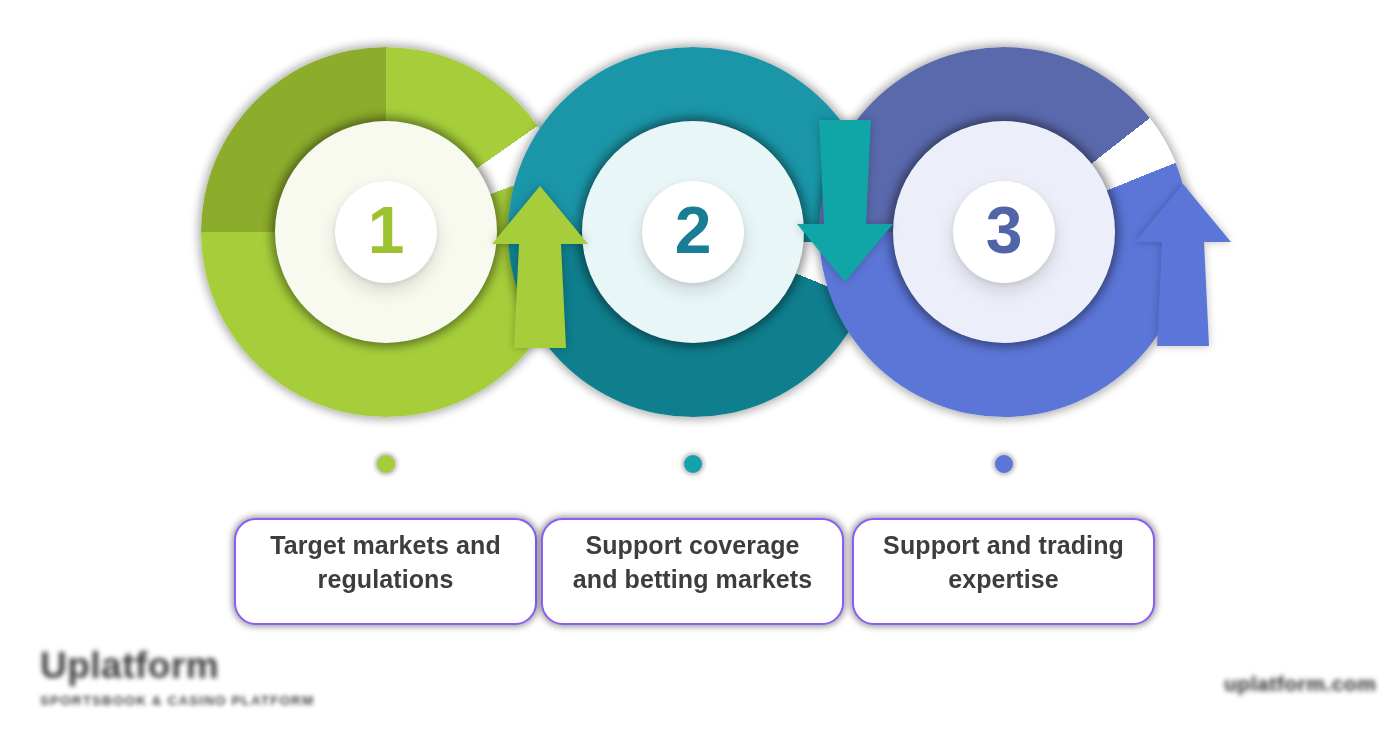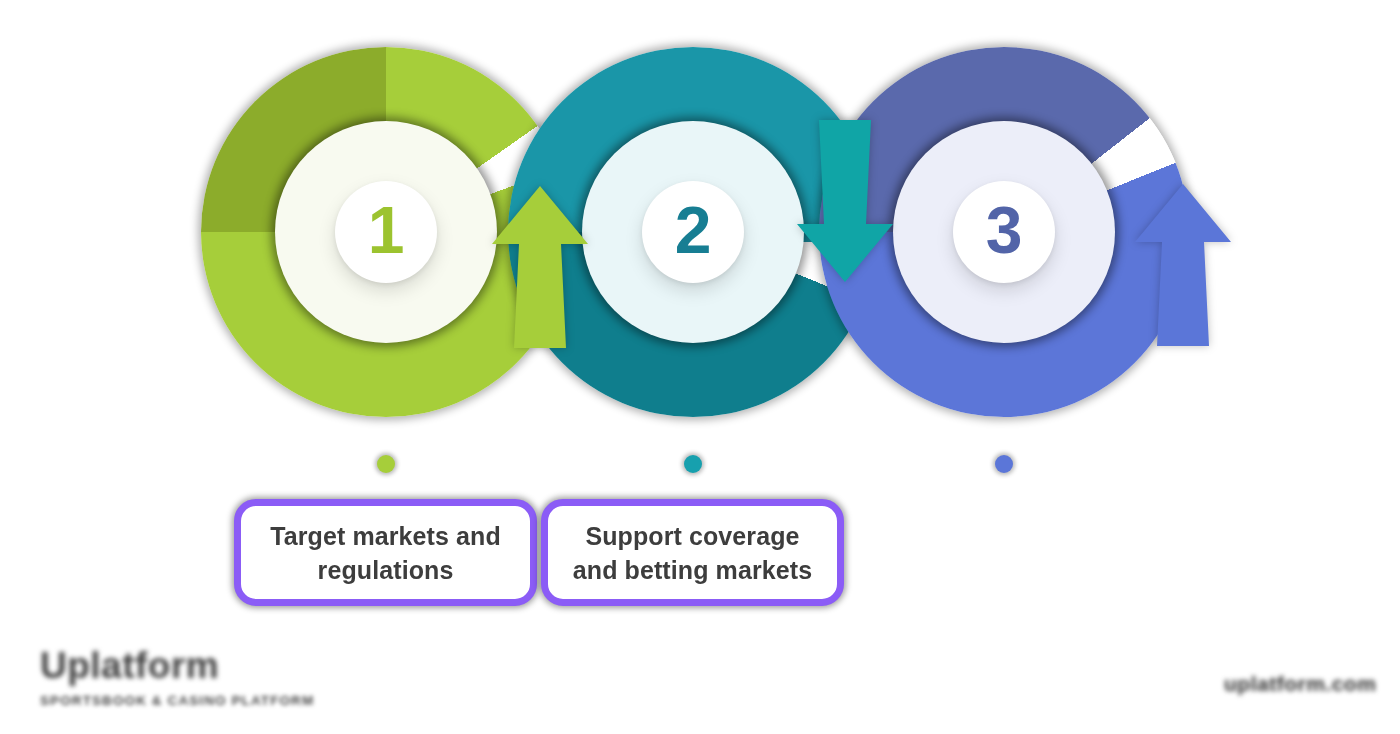--- a/index.html
+++ b/index.html
@@ -37,24 +37,24 @@
     font-size:66px;font-weight:700;color:var(--num);line-height:1;
     transform:translateY(-2px);
   }
   
   .dot{
     position:absolute;left:176px;top:455px;width:18px;height:18px;border-radius:50%;
     background:var(--dot);box-shadow:0 0 4px 2px rgba(0,0,0,0.28);
   }
   
   .label-card{
-    position:absolute;left:33px;top:499px;width:303px;height:107px;border-radius:22px;
-    background:#ffffff;border:7px solid #8b5cf6;
+    position:absolute;left:33px;top:518px;width:303px;height:107px;border-radius:22px;
+    background:#ffffff;border:2px solid #8b5cf6;
     box-shadow:0 0 6px 2px rgba(0,0,0,0.38);
-    display:flex;align-items:center;justify-content:center;box-sizing:border-box;
+    display:flex;align-items:flex-start;justify-content:center;box-sizing:border-box;
     padding:8px 20px;
   }
   .label-card span{
     font-size:25px;line-height:34px;font-weight:700;color:#3d3d3d;text-align:center;
     letter-spacing:0.1px;
   }
 
   
   .flow-arrow{position:absolute;filter:drop-shadow(0 0 4px rgba(0,0,0,0.25));}
   .flow-arrow svg{display:block;}
@@ -108,20 +108,23 @@
   </div>
 
   <div class="step step-3" style="--cA: #5A69AC; --cB: #5C76D8; --cC: #5A69AC; --g1: 52; --g2: 68; --inner: #ECEEF9; --num: #5264A8; --dot: #5B76D8;">
     <div class="ring-band"></div>
     <div class="ring-inner">
       <div class="num-circle">
         <span class="num">3</span>
       </div>
     </div>
     <div class="dot"></div>
+    <div class="label-card">
+      <span>Support and trading expertise</span>
+    </div>
   </div>
 
   <div class="flow-arrow arrow-1">
     <svg width="100" height="162" viewBox="0 0 100 162">
       <polygon fill="currentColor" points="50,0 98,58 71,58 76,162 24,162 29,58 2,58"></polygon>
     </svg>
   </div>
   <div class="flow-arrow arrow-2">
     <svg width="100" height="162" viewBox="0 0 100 162">
       <polygon fill="currentColor" points="50,0 98,58 71,58 76,162 24,162 29,58 2,58"></polygon>

